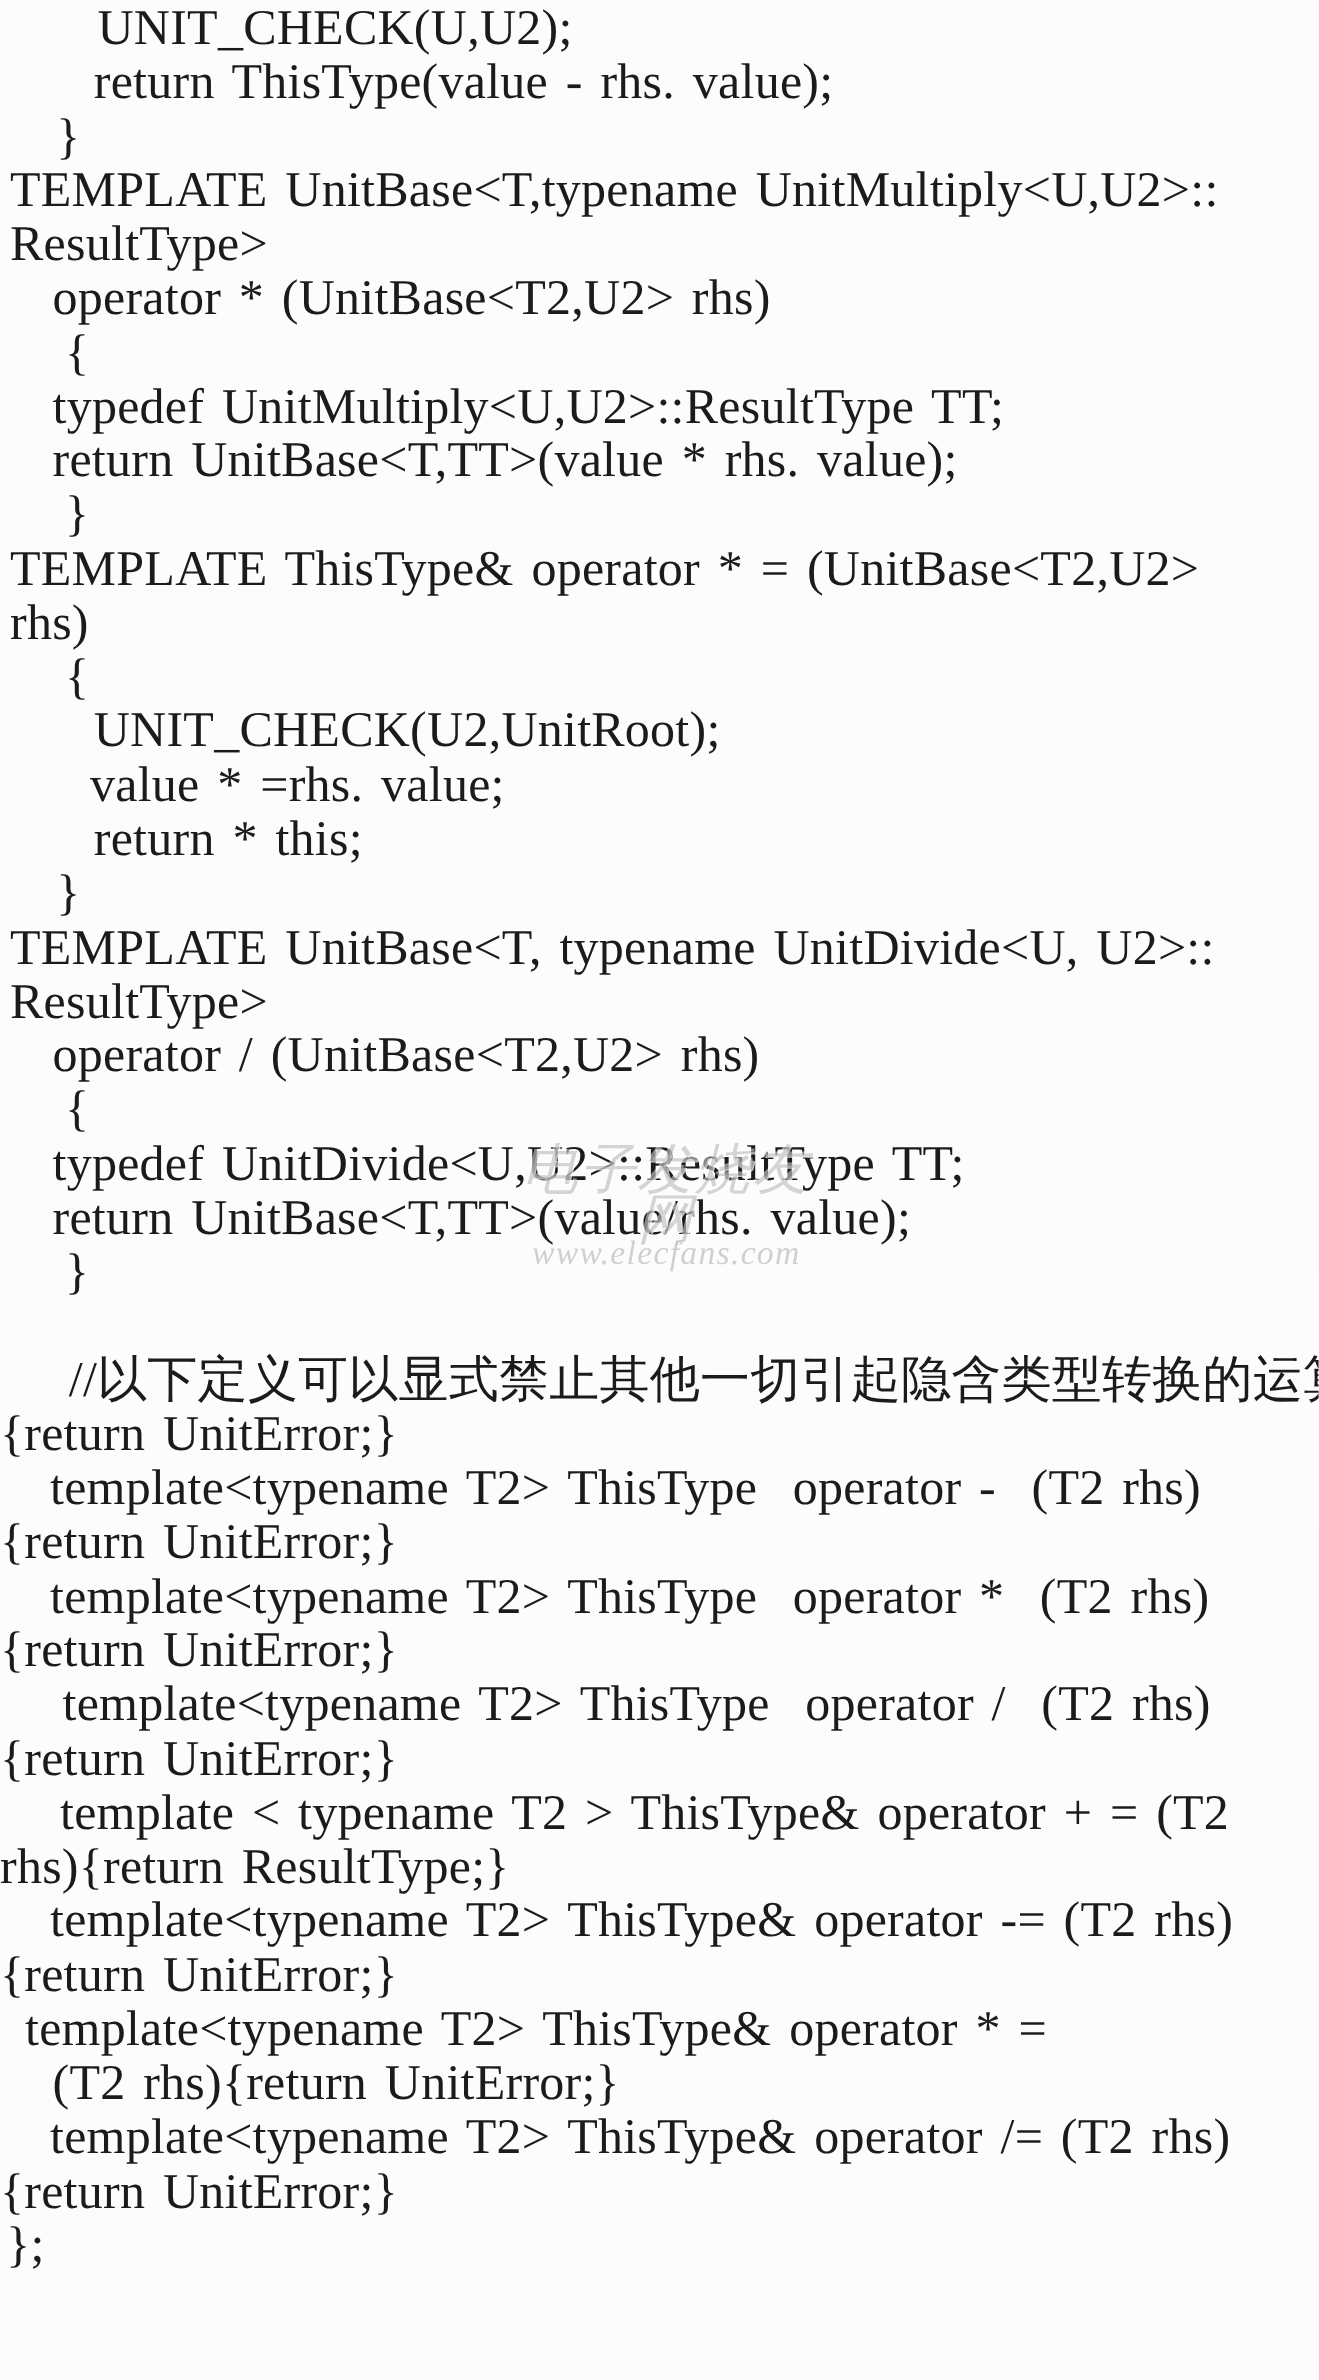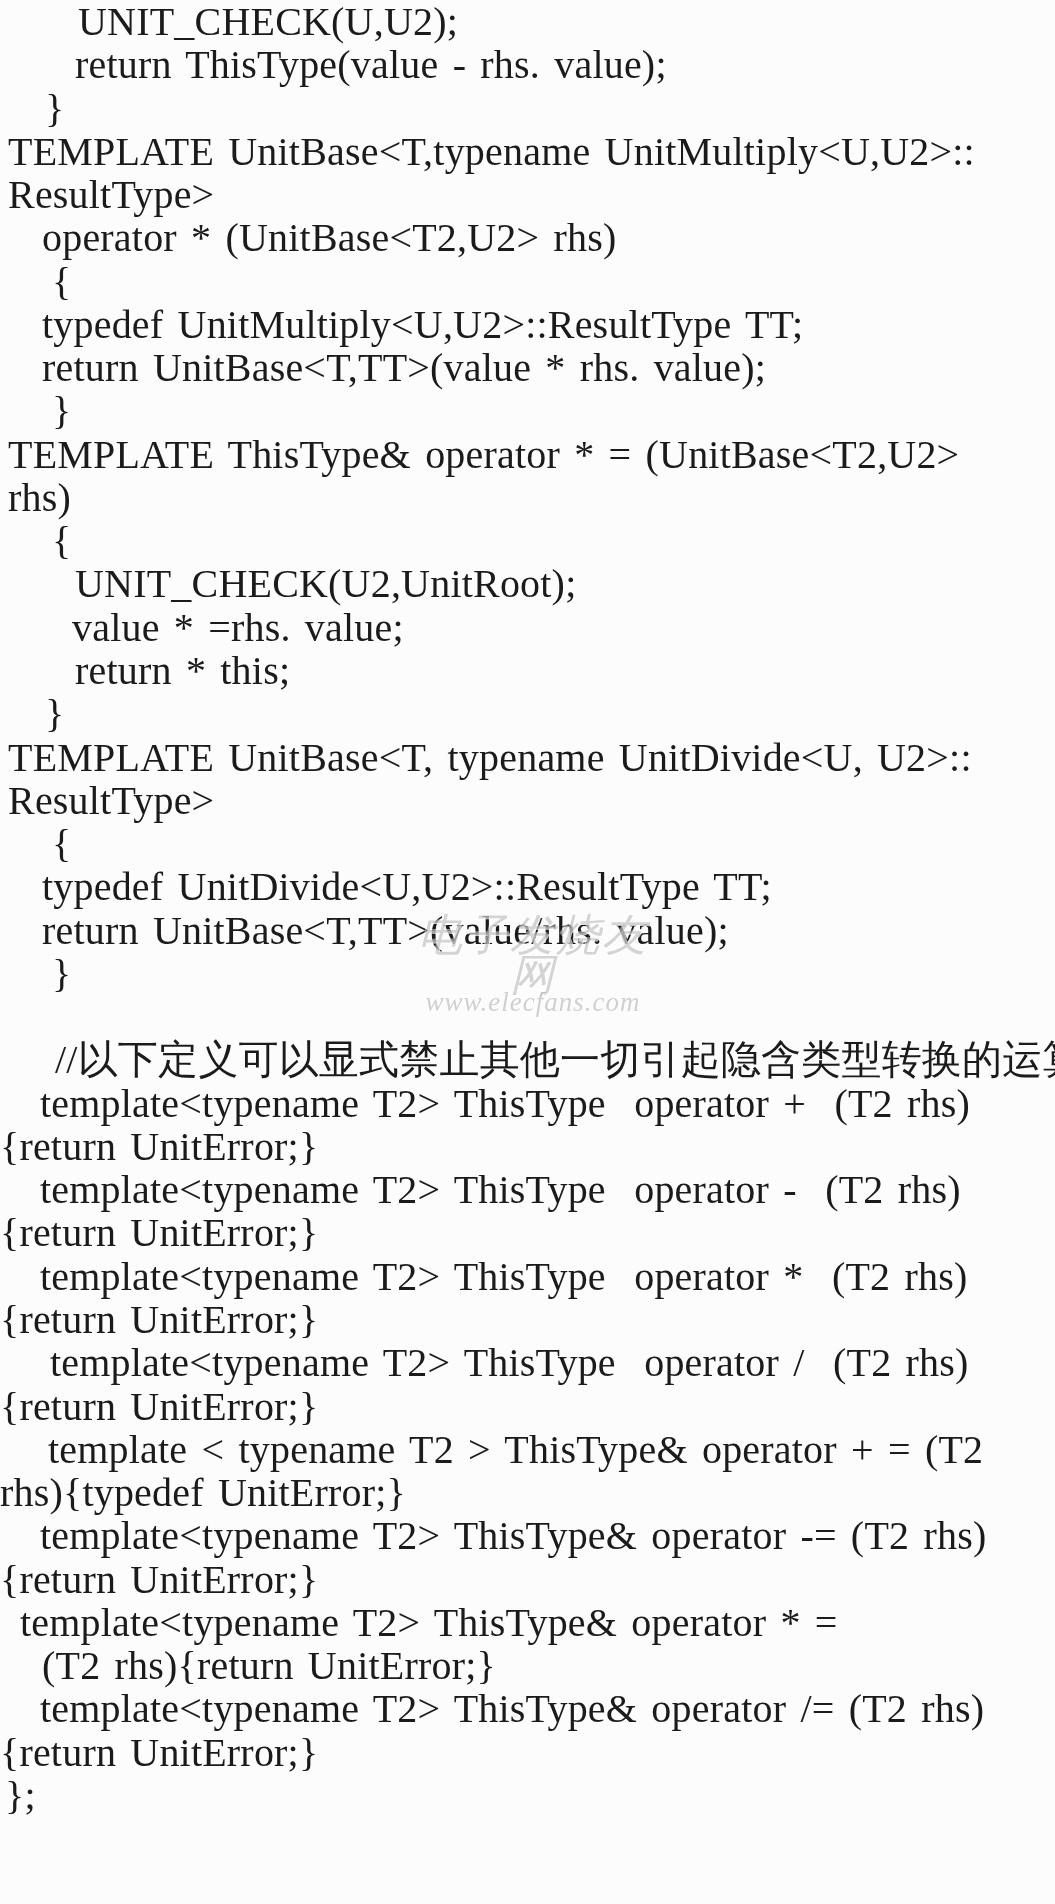--- a/index.html
+++ b/index.html
@@ -75,36 +75,36 @@
       <div class="line" style="padding-left: 52px;">}</div>
       <div class="line" style="padding-left: 8px;">TEMPLATE ThisType&amp; operator * = (UnitBase&lt;T2,U2&gt;</div>
       <div class="line" style="padding-left: 8px;">rhs)</div>
       <div class="line" style="padding-left: 52px;">{</div>
       <div class="line" style="padding-left: 75px;">UNIT_CHECK(U2,UnitRoot);</div>
       <div class="line" style="padding-left: 72px;">value * =rhs. value;</div>
       <div class="line" style="padding-left: 75px;">return * this;</div>
       <div class="line" style="padding-left: 45px;">}</div>
       <div class="line" style="padding-left: 8px;">TEMPLATE UnitBase&lt;T, typename UnitDivide&lt;U, U2&gt;::</div>
       <div class="line" style="padding-left: 8px;">ResultType&gt;</div>
+      <div class="line" style="padding-left: 42px;">operator / (UnitBase&lt;T2,U2&gt; rhs)</div>
       <div class="line" style="padding-left: 52px;">{</div>
       <div class="line" style="padding-left: 42px;">typedef UnitDivide&lt;U,U2&gt;::ResultType TT;</div>
       <div class="line" style="padding-left: 42px;">return UnitBase&lt;T,TT&gt;(value/rhs. value);</div>
       <div class="line" style="padding-left: 52px;">}</div>
       <div class="line" style="padding-left: 0px;">&nbsp;</div>
       <div class="line" style="padding-left: 55px;">//以下定义可以显式禁止其他一切引起隐含类型转换的运算</div>
-      <div class="line" style="padding-left: 40px;">template&lt;typename T2&gt; ThisType  operator +  (T2 rhs)</div>
       <div class="line" style="padding-left: 0px;">{return UnitError;}</div>
       <div class="line" style="padding-left: 40px;">template&lt;typename T2&gt; ThisType  operator -  (T2 rhs)</div>
       <div class="line" style="padding-left: 0px;">{return UnitError;}</div>
       <div class="line" style="padding-left: 40px;">template&lt;typename T2&gt; ThisType  operator *  (T2 rhs)</div>
       <div class="line" style="padding-left: 0px;">{return UnitError;}</div>
       <div class="line" style="padding-left: 50px;">template&lt;typename T2&gt; ThisType  operator /  (T2 rhs)</div>
       <div class="line" style="padding-left: 0px;">{return UnitError;}</div>
       <div class="line" style="padding-left: 48px;">template &lt; typename T2 &gt; ThisType&amp; operator + = (T2</div>
-      <div class="line" style="padding-left: 0px;">rhs){typedef UnitError;}</div>
+      <div class="line" style="padding-left: 0px;">rhs){return ResultType;}</div>
       <div class="line" style="padding-left: 40px;">template&lt;typename T2&gt; ThisType&amp; operator -= (T2 rhs)</div>
       <div class="line" style="padding-left: 0px;">{return UnitError;}</div>
       <div class="line" style="padding-left: 20px;">template&lt;typename T2&gt; ThisType&amp; operator * =</div>
       <div class="line" style="padding-left: 42px;">(T2 rhs){return UnitError;}</div>
       <div class="line" style="padding-left: 40px;">template&lt;typename T2&gt; ThisType&amp; operator /= (T2 rhs)</div>
       <div class="line" style="padding-left: 0px;">{return UnitError;}</div>
       <div class="line" style="padding-left: 5px;">};</div>
     </div>
 
   <div class="watermark">

